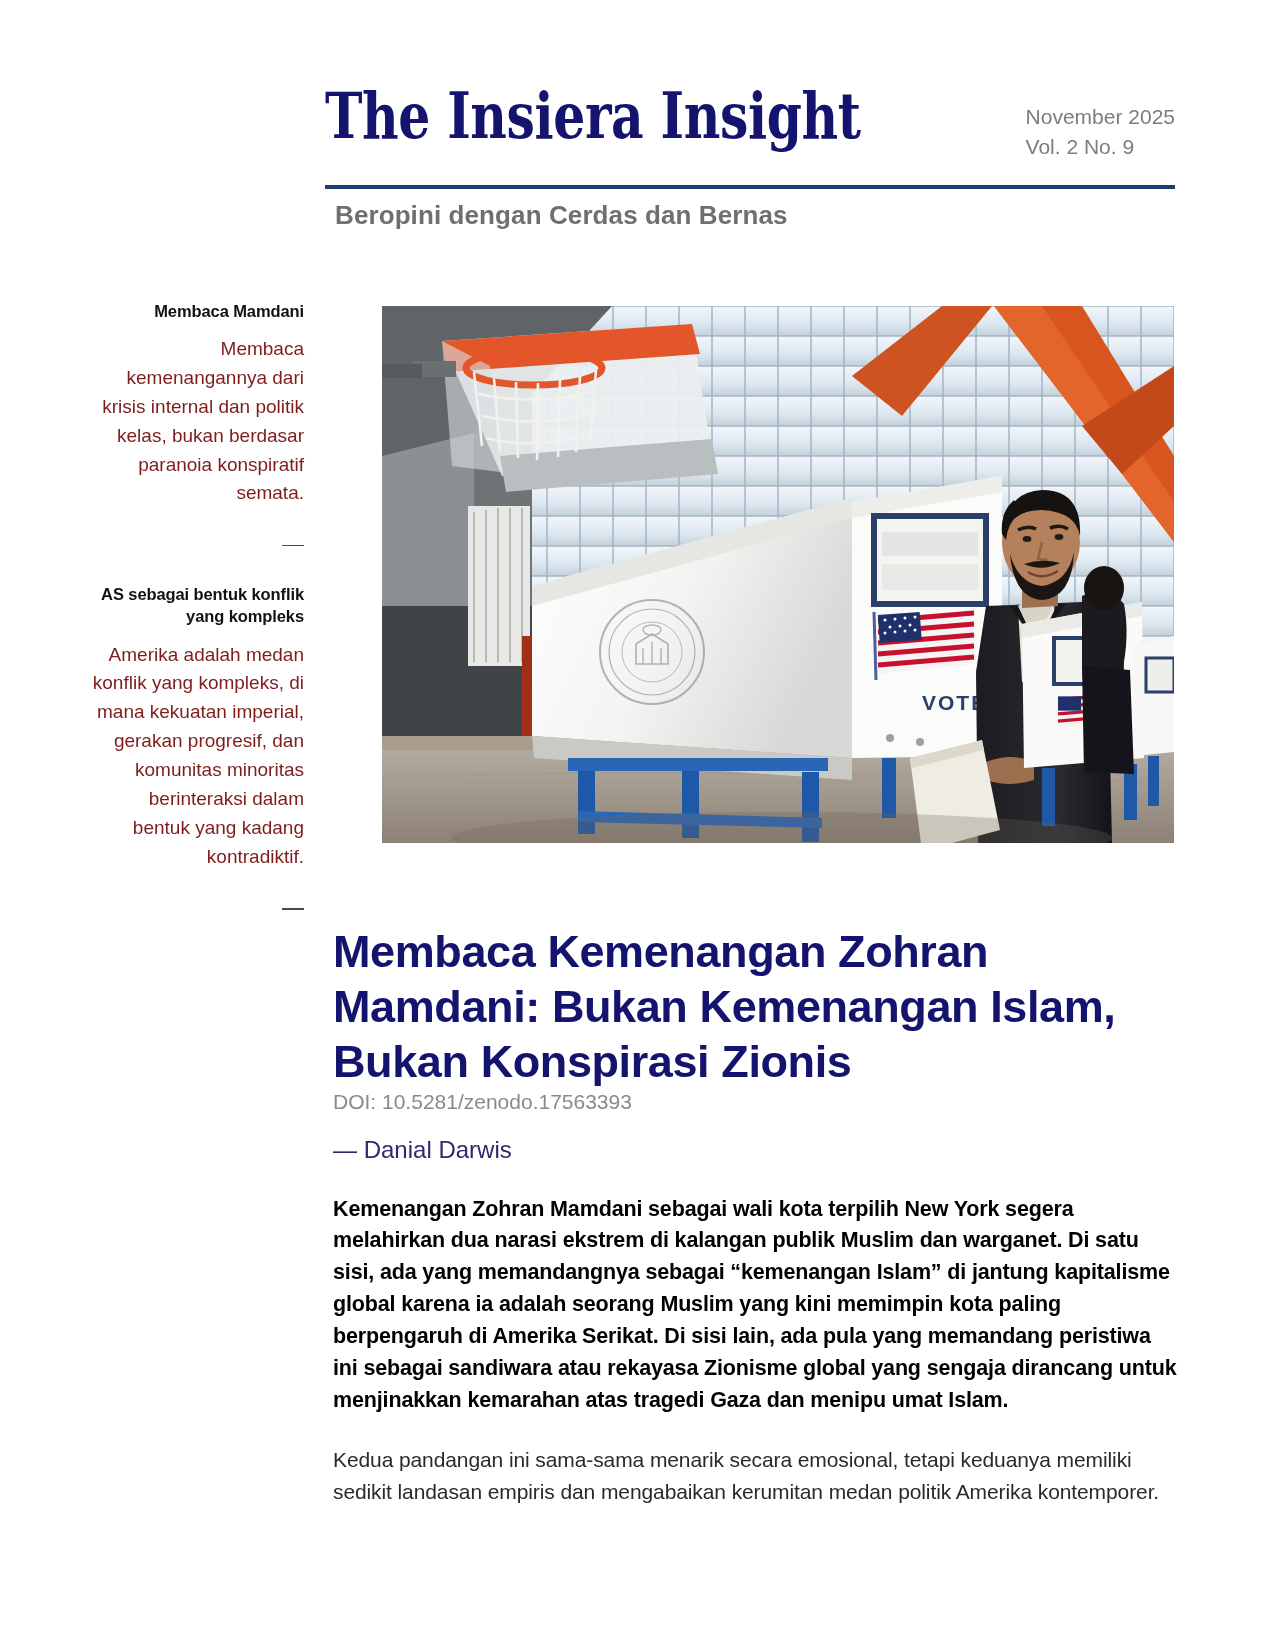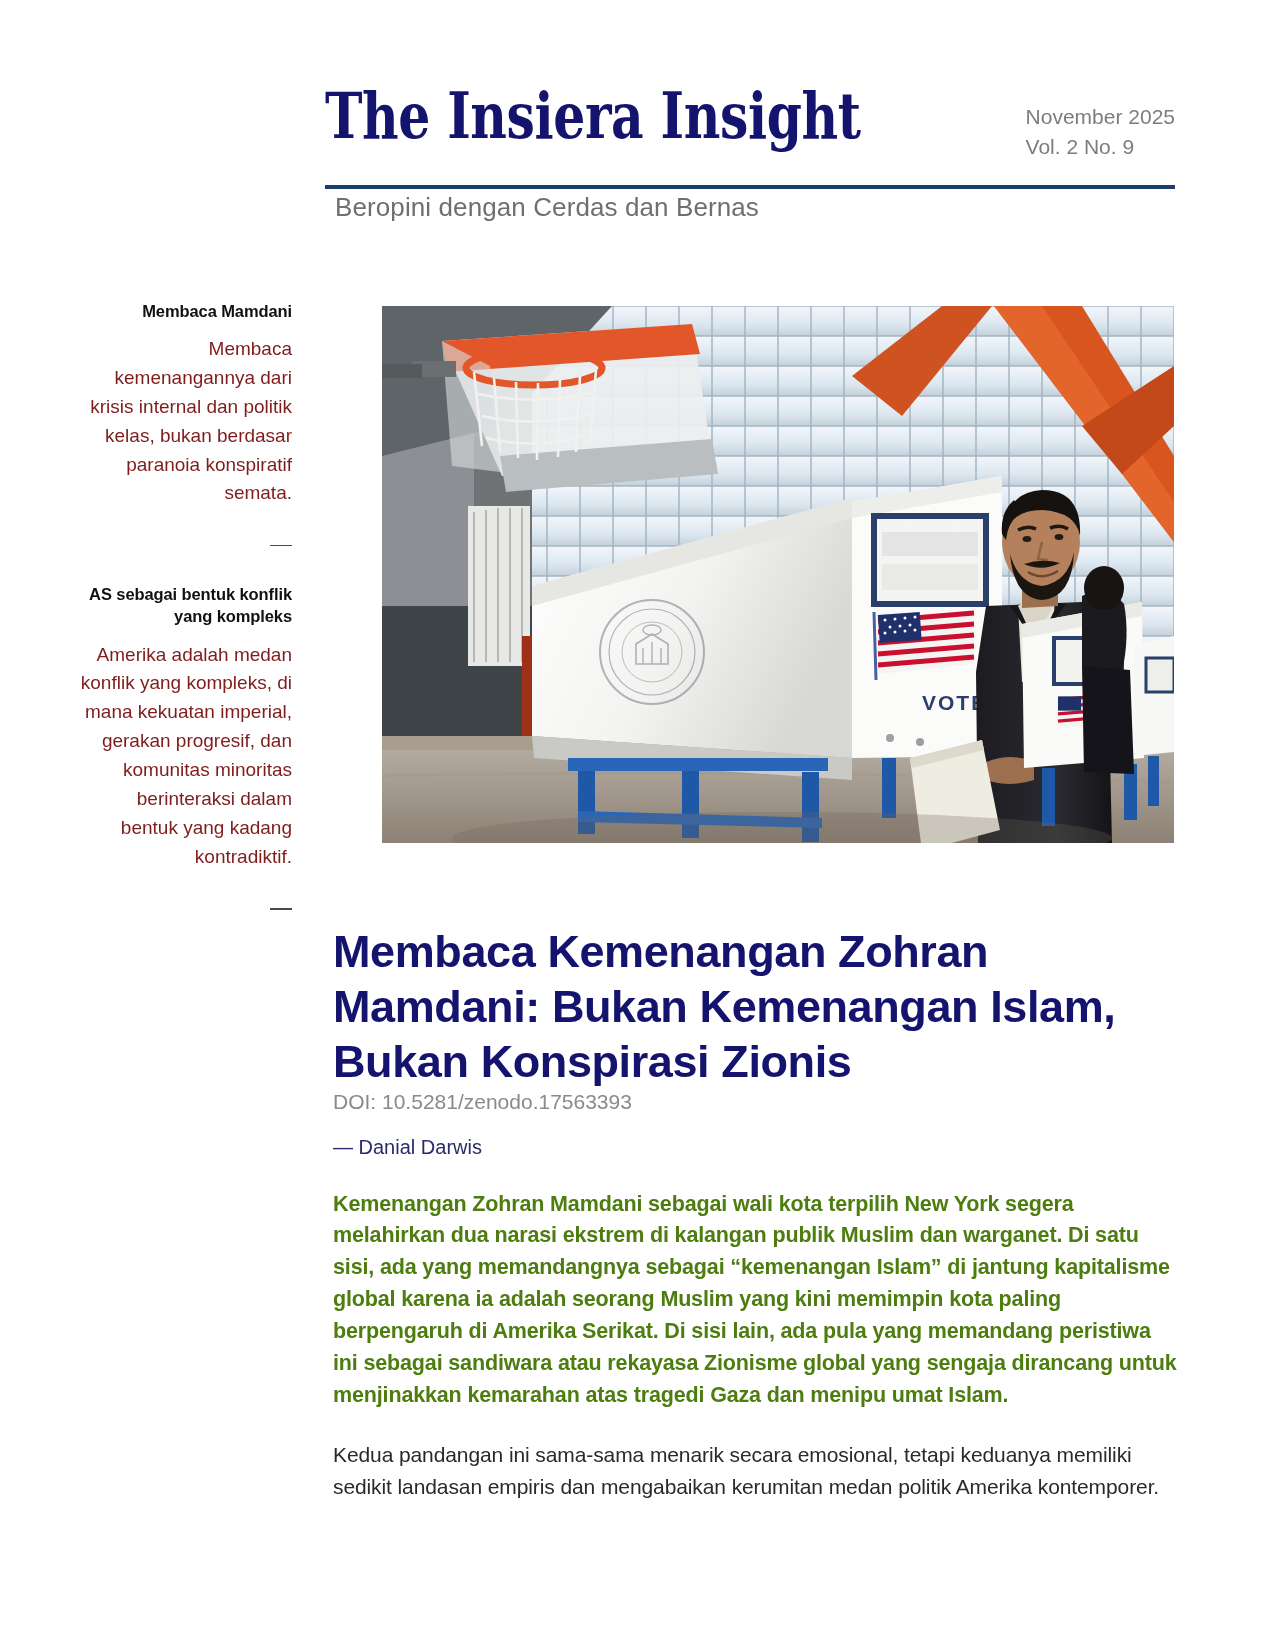--- a/index.html
+++ b/index.html
@@ -62,31 +62,31 @@
     left: 325px;
     top: 185px;
     width: 850px;
     height: 4px;
     background: #1c3d6e;
   }
 
   .tagline {
     position: absolute;
     left: 335px;
-    top: 192px;
+    top: 200px;
     font-size: 26px;
     color: #6f6f6f;
     letter-spacing: 0.1px;
-    font-weight: 400;
+    font-weight: 700;
   }
 
   
   .sidebar {
     position: absolute;
-    left: 80px;
+    left: 92px;
     top: 300px;
     width: 212px;
     text-align: right;
   }
 
   .sb-heading {
     font-size: 16.5px;
     font-weight: bold;
     color: #111111;
     line-height: 1.34;
@@ -148,30 +148,30 @@
   }
 
   .doi {
     font-size: 21px;
     color: #8a8a8a;
     font-weight: 400;
   }
 
   .byline {
     margin-top: 22px;
-    font-size: 20px;
+    font-size: 24px;
     color: #2b2b6b;
     font-weight: 400;
   }
 
   .lead {
     margin-top: 30px;
     font-size: 21.5px;
     font-weight: bold;
-    color: #4d7c0f;
+    color: #000000;
     line-height: 1.48;
     letter-spacing: -0.15px;
   }
 
   .body-para {
     margin-top: 28px;
     font-size: 21px;
     font-weight: 400;
     color: #2a2a2a;
     line-height: 1.52;

